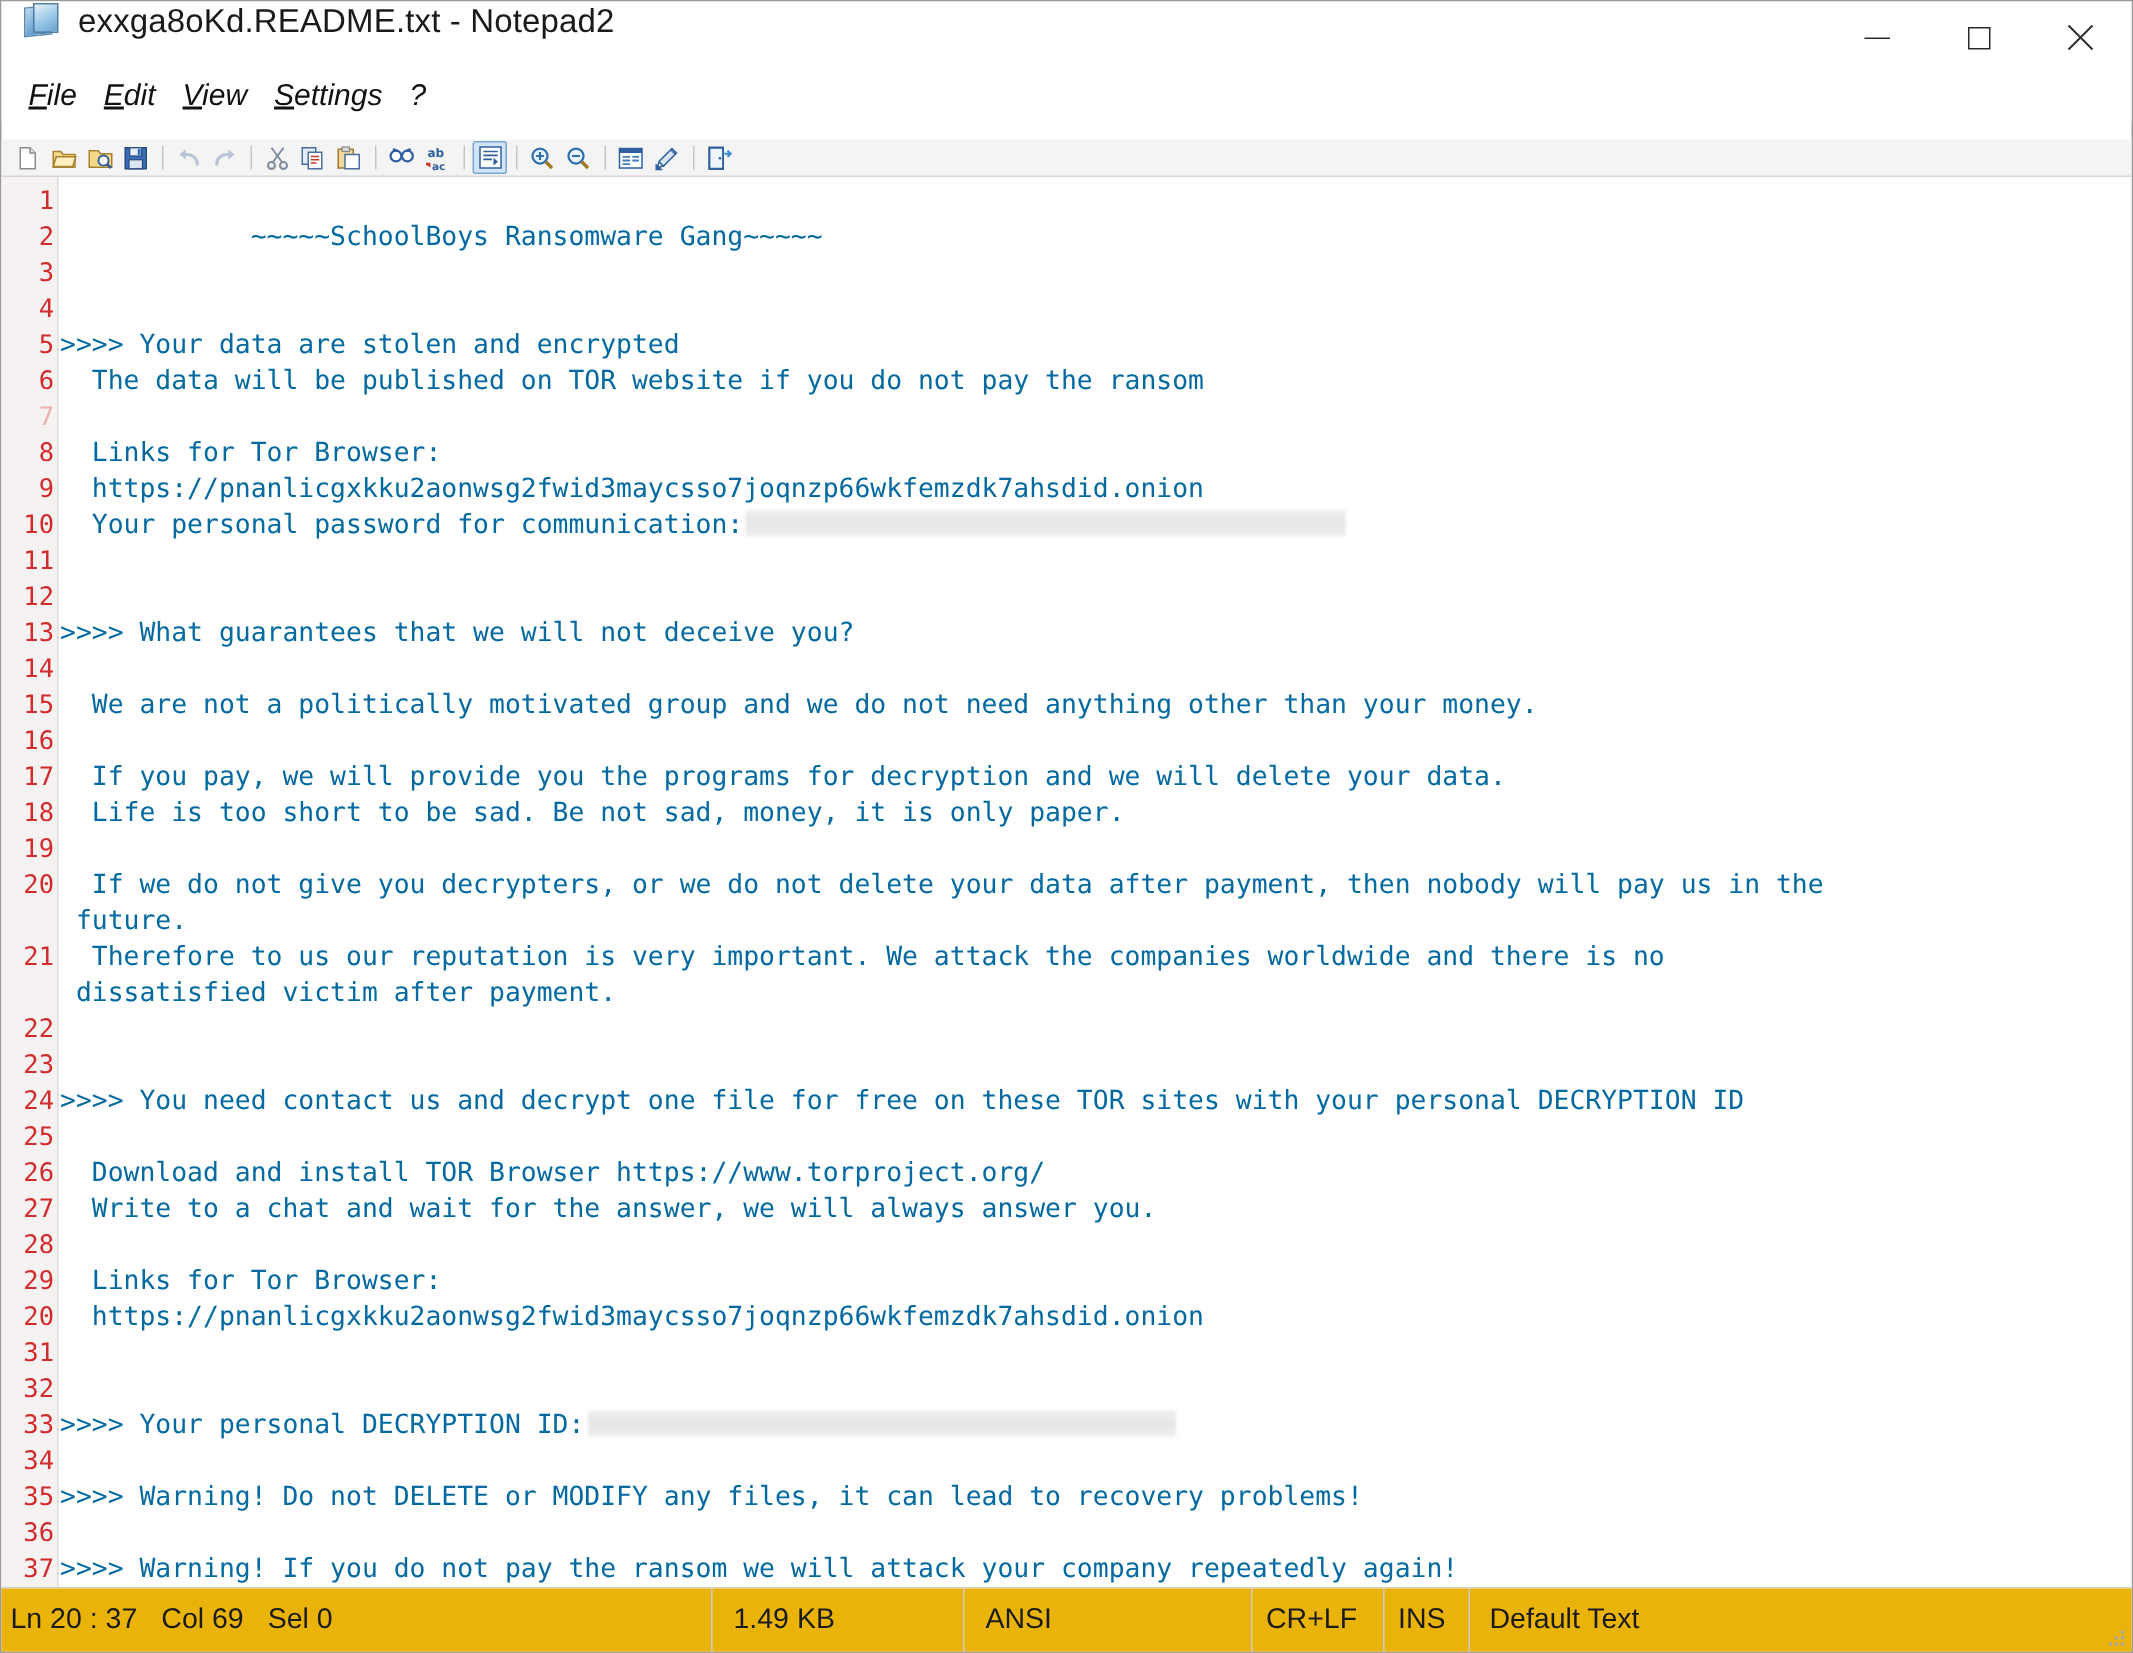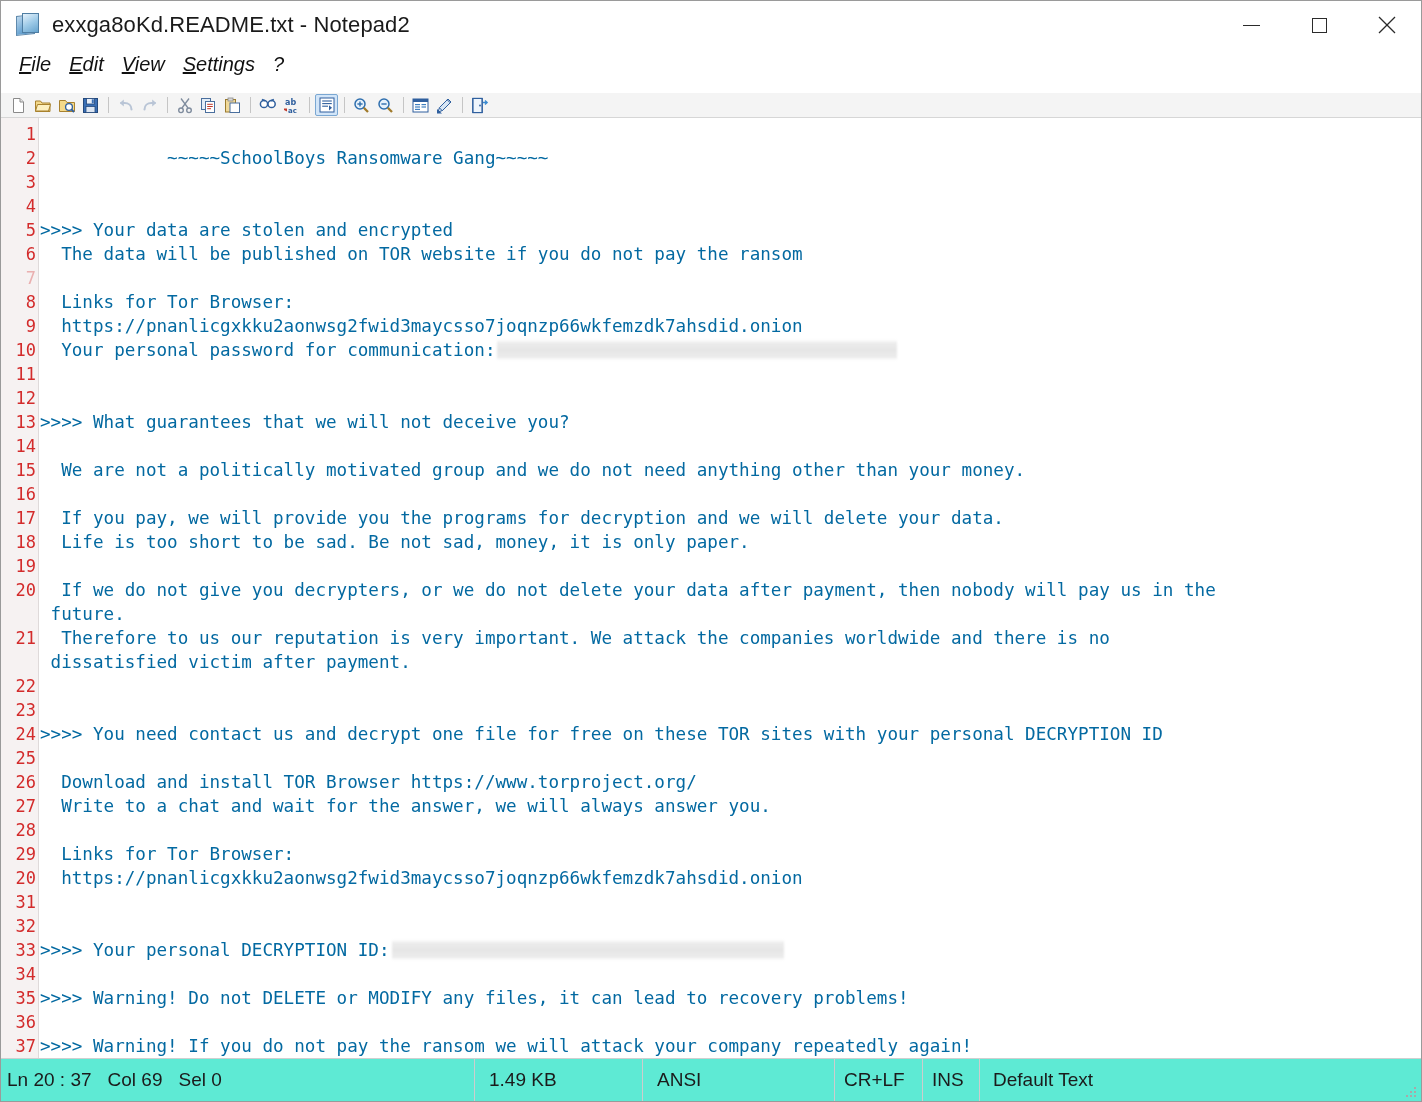--- a/index.html
+++ b/index.html
@@ -24,21 +24,20 @@
     display: flex;
     flex-direction: column;
   }
 
   
   .titlebar {
     height: 48px;
     min-height: 48px;
     background: #ffffff;
     display: flex;
-    align-items: center;
     position: relative;
   }
   .title-icon {
     width: 26px;
     height: 26px;
     margin-left: 14px;
     margin-right: 11px;
     position: relative;
     flex: 0 0 auto;
   }
@@ -203,21 +202,21 @@
        #ececec 86%,
        rgba(255,255,255,0) 100%);
     filter: blur(1.1px);
     margin-left: 2px;
   }
 
   
   .statusbar {
     height: 42px;
     min-height: 42px;
-    background: #5eead4;
+    background: #eab308;
     display: flex;
     align-items: center;
     font-size: 19px;
     color: #1b1b1b;
     position: relative;
   }
   .sb-cell {
     height: 42px;
     display: flex;
     align-items: center;

